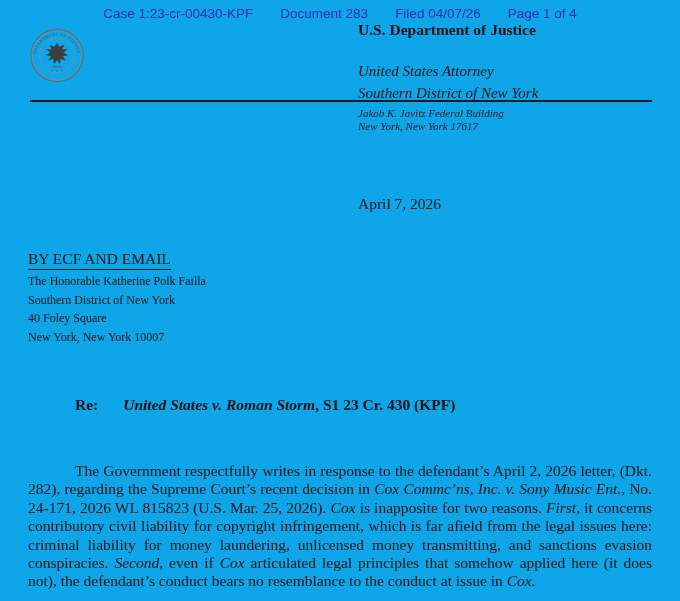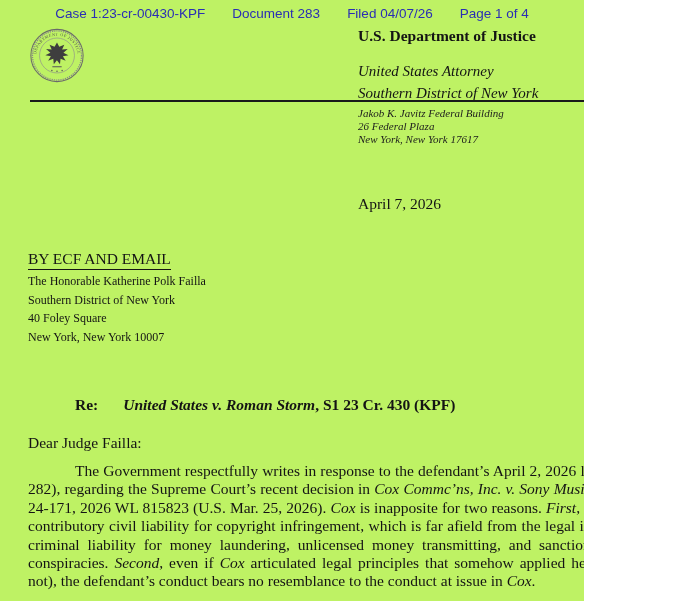--- a/index.html
+++ b/index.html
@@ -2,23 +2,23 @@
 <html><head>
 <meta charset="utf-8">
 <style>
   html, body {
     margin: 0;
     padding: 0;
     background: #ffffff;
   }
   .page {
     position: relative;
-    width: 584px;
+    width: 680px;
     height: 601px;
-    background: #bef264;
+    background: #0ea5e9;
     color: #141414;
     font-family: "Liberation Serif", serif;
     overflow: hidden;
   }
   
   .stamp {
     position: absolute;
     top: 6px;
     left: 0;
     width: 100%;
@@ -35,21 +35,21 @@
     position: absolute;
     left: 29px;
     top: 26px;
     width: 56px;
     height: 59px;
   }
   
   .dept {
     position: absolute;
     left: 358px;
-    top: 27px;
+    top: 21px;
     font-size: 15.5px;
     font-weight: bold;
   }
   .atty {
     position: absolute;
     left: 358px;
     top: 61px;
     font-size: 15px;
     font-style: italic;
     line-height: 21.5px;
@@ -160,38 +160,36 @@
 
   <div class="atty">
     <div>United States Attorney</div>
     <div>Southern District of New York</div>
   </div>
 
   <div class="rule"></div>
 
   <div class="small-addr">
     <div>Jakob K. Javitz Federal Building</div>
-    <div>26 Federal Plaza</div>
     <div>New York, New York 17617</div>
   </div>
 
   <div class="date">April 7, 2026</div>
 
   <div class="delivery">
     <span>BY ECF AND EMAIL</span>
   </div>
 
   <div class="recipient">
     <div>The Honorable Katherine Polk Failla</div>
     <div>Southern District of New York</div>
     <div>40 Foley Square</div>
     <div>New York, New York 10007</div>
   </div>
 
   <div class="re-line">
     <span>Re:</span><span class="re-case"><i>United States v. Roman Storm</i><span>, S1 23 Cr. 430 (KPF)</span></span>
   </div>
 
-  <div class="salutation">Dear Judge Failla:</div>
 
   <p class="body-par"><span>The Government respectfully writes in response to the defendant’s April 2, 2026 letter, (Dkt. 282), regarding the Supreme Court’s recent decision in </span><i>Cox Commc’ns, Inc. v. Sony Music Ent.</i><span>, No. 24-171, 2026 WL 815823 (U.S. Mar. 25, 2026). </span><i>Cox</i><span> is inapposite for two reasons. </span><i>First</i><span>, it concerns contributory civil liability for copyright infringement, which is far afield from the legal issues here: criminal liability for money laundering, unlicensed money transmitting, and sanctions evasion conspiracies. </span><i>Second</i><span>, even if </span><i>Cox</i><span> articulated legal principles that somehow applied here (it does not), the defendant’s conduct bears no resemblance to the conduct at issue in </span><i>Cox</i><span>.</span></p>
 
 </div>
 
 </body></html>

